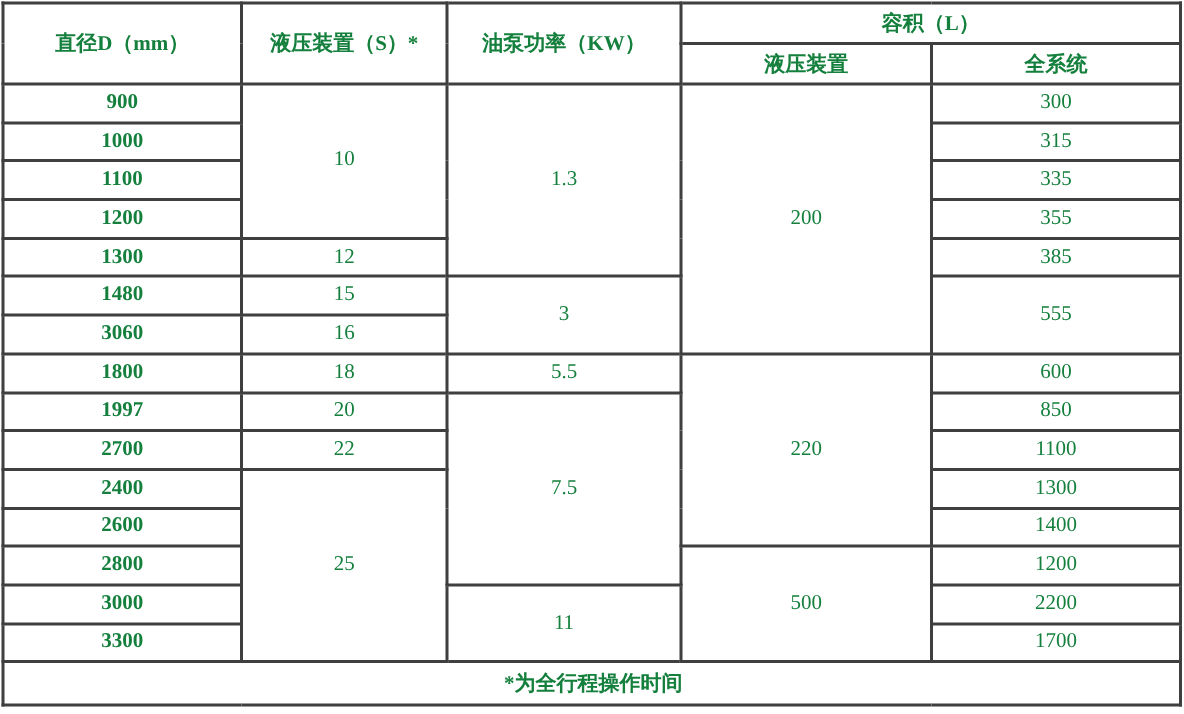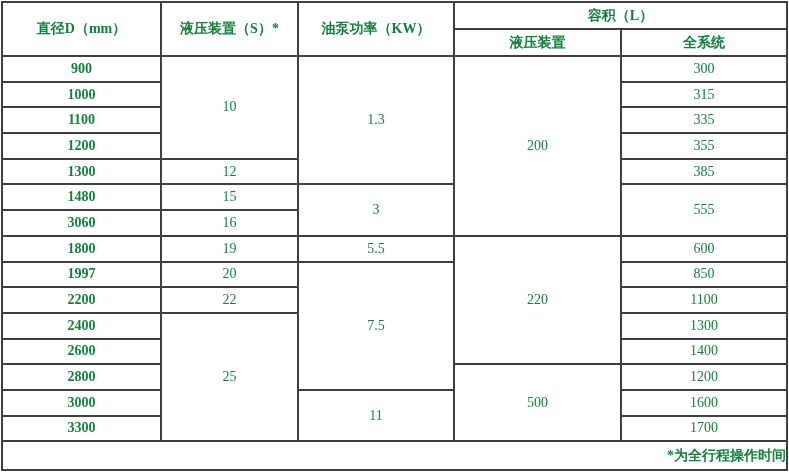--- a/index.html
+++ b/index.html
@@ -24,21 +24,21 @@
     padding: 0;
     overflow: hidden;
     background: #ffffff;
   }
   .spec-table thead tr { height: 27px; }
   .spec-table tbody tr { height: 25.7px; }
   .spec-table tfoot tr { height: 29px; }
   .spec-table th { font-weight: bold; }
   td.cell-diameter { font-weight: bold; }
   tfoot td.footnote-cell {
-    text-align: right;
+    text-align: center;
     font-weight: bold;
     padding-left: 2px;
   }
 </style>
 </head>
 <body>
 
 <table class="spec-table">
   <colgroup>
     <col style="width:159px">
@@ -89,54 +89,54 @@
       <td>15</td>
       <td rowspan="2">3</td>
       <td rowspan="2">555</td>
     </tr>
     <tr>
       <td class="cell-diameter">3060</td>
       <td>16</td>
     </tr>
     <tr>
       <td class="cell-diameter">1800</td>
-      <td>19</td>
+      <td>18</td>
       <td>5.5</td>
       <td rowspan="5">220</td>
       <td>600</td>
     </tr>
     <tr>
       <td class="cell-diameter">1997</td>
       <td>20</td>
       <td rowspan="5">7.5</td>
       <td>850</td>
     </tr>
     <tr>
-      <td class="cell-diameter">2200</td>
+      <td class="cell-diameter">2700</td>
       <td>22</td>
       <td>1100</td>
     </tr>
     <tr>
       <td class="cell-diameter">2400</td>
       <td rowspan="5">25</td>
       <td>1300</td>
     </tr>
     <tr>
       <td class="cell-diameter">2600</td>
       <td>1400</td>
     </tr>
     <tr>
       <td class="cell-diameter">2800</td>
       <td rowspan="3">500</td>
       <td>1200</td>
     </tr>
     <tr>
       <td class="cell-diameter">3000</td>
       <td rowspan="2">11</td>
-      <td>1600</td>
+      <td>2200</td>
     </tr>
     <tr>
       <td class="cell-diameter">3300</td>
       <td>1700</td>
     </tr>
   </tbody>
   <tfoot>
     <tr>
       <td class="footnote-cell" colspan="5">*为全行程操作时间</td>
     </tr>

